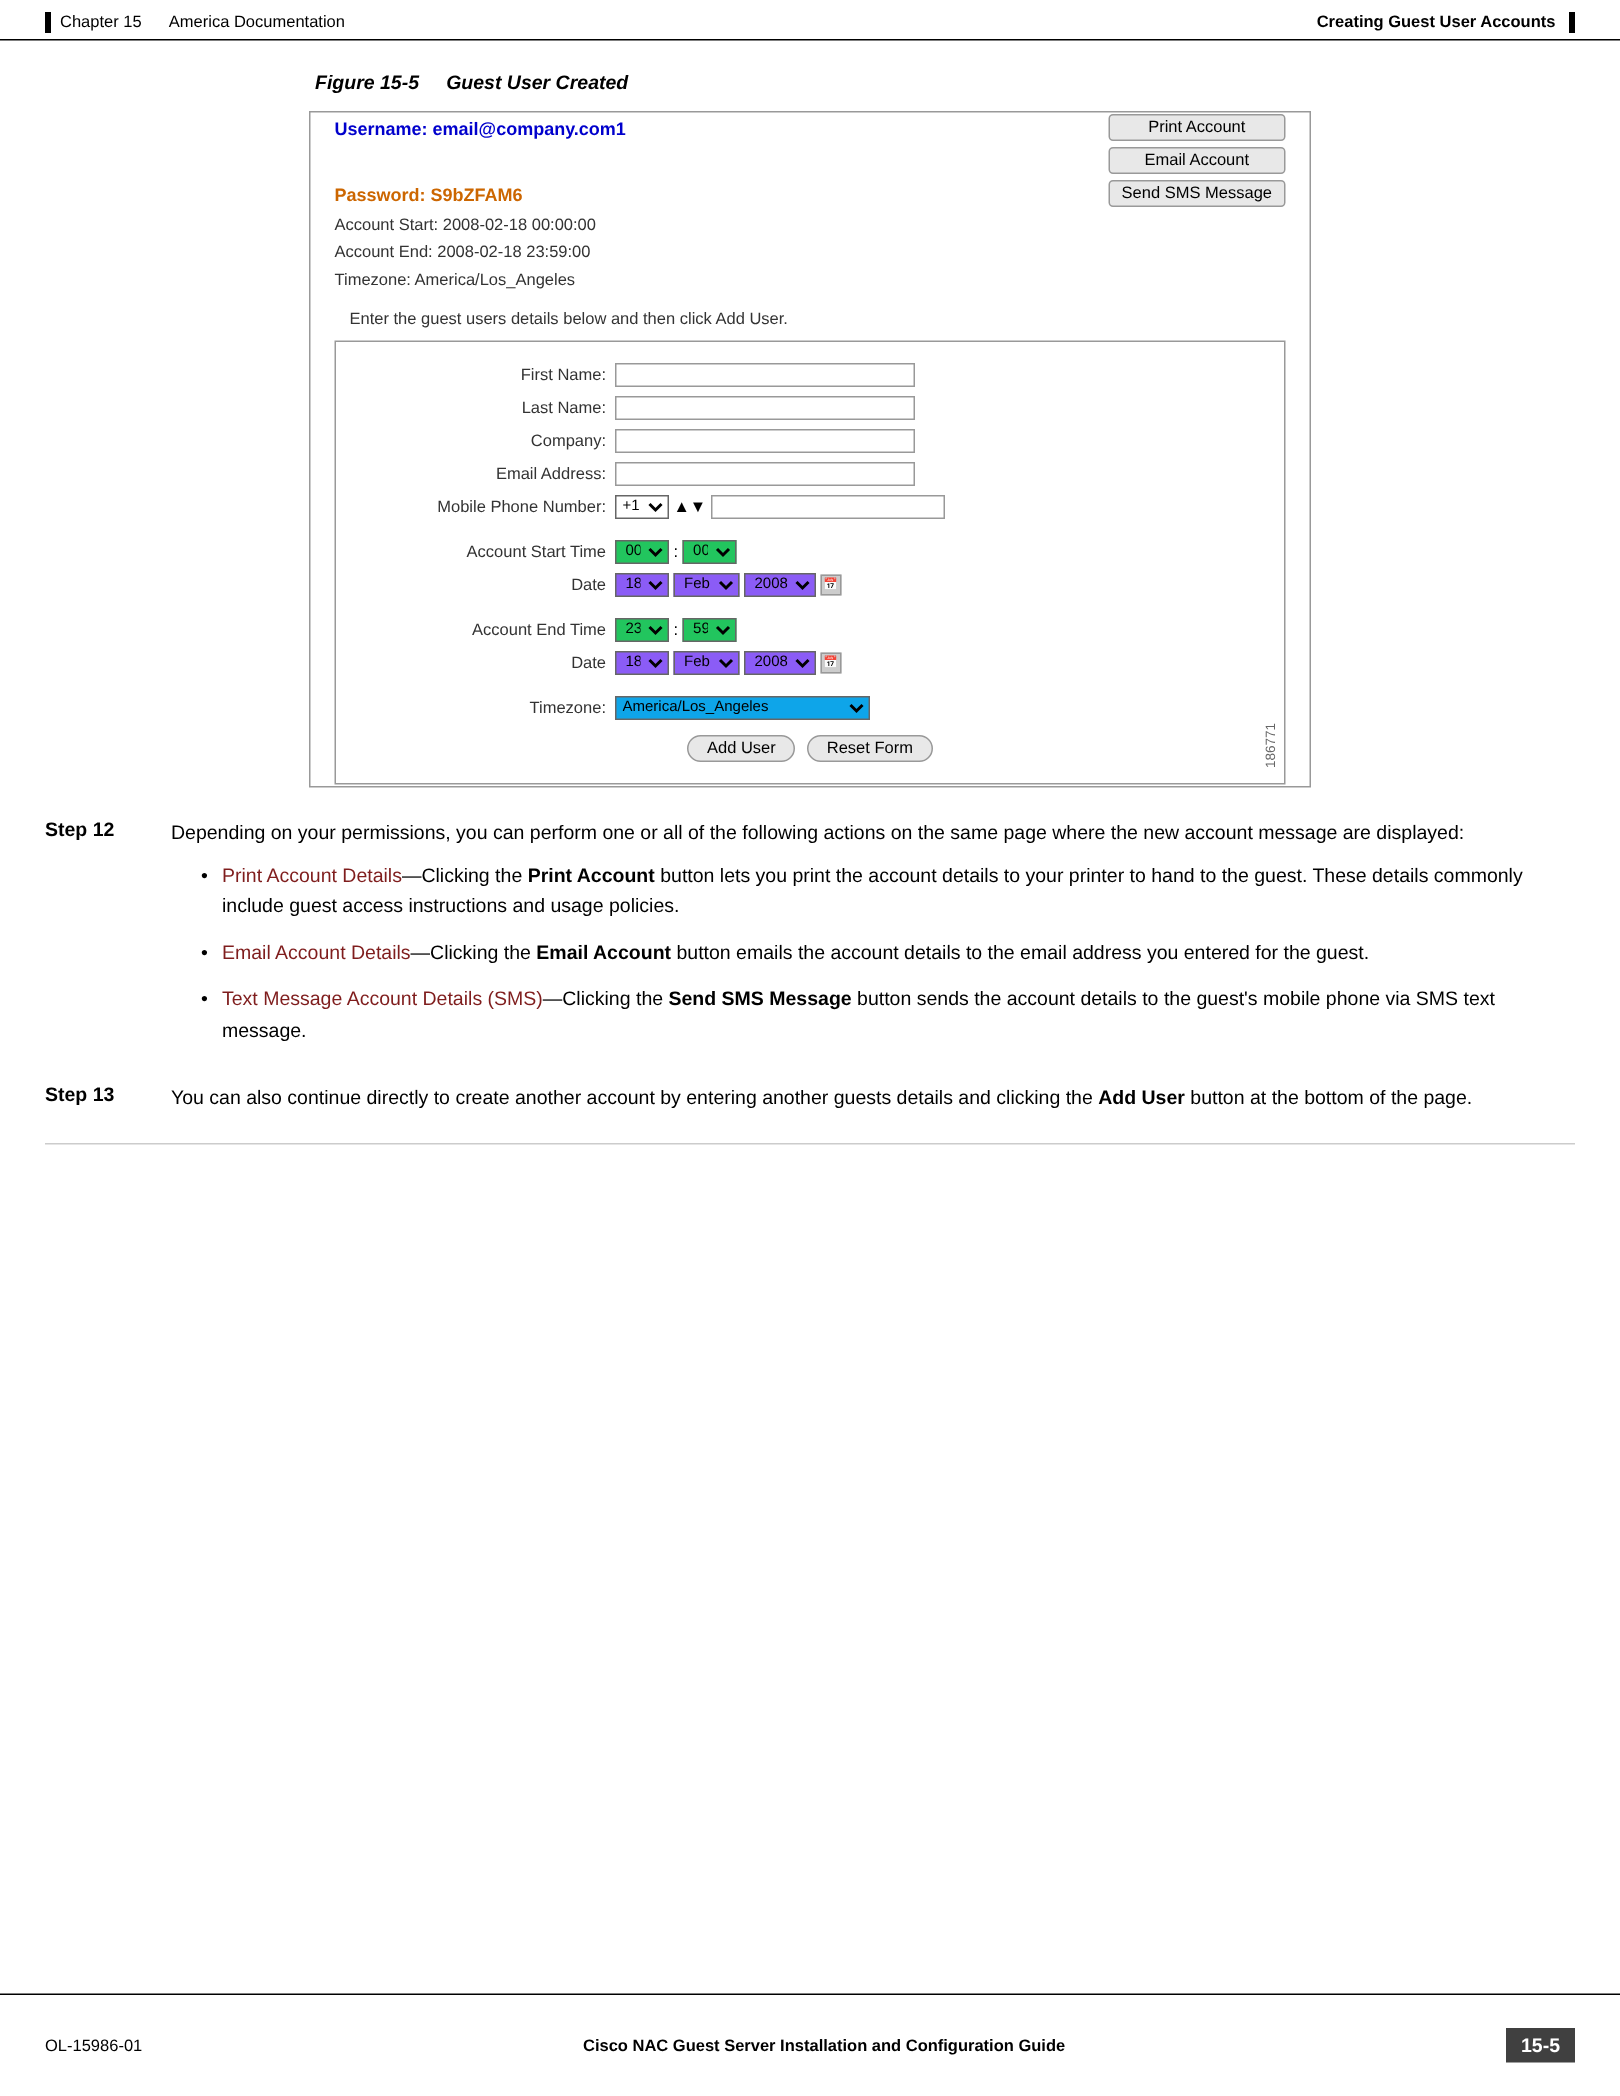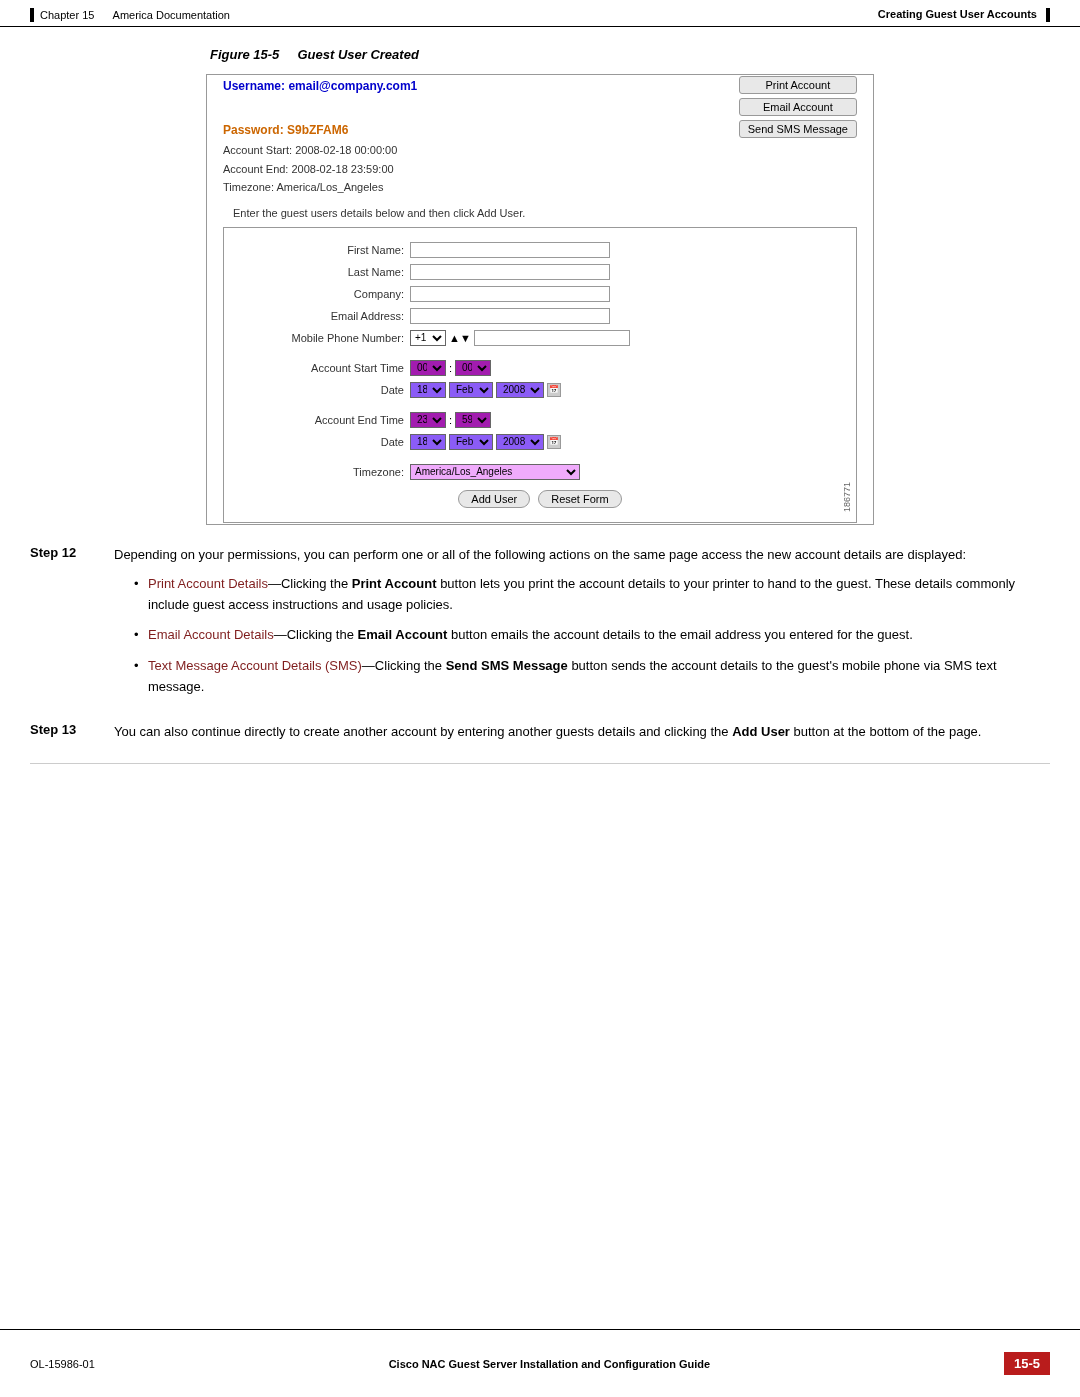--- a/index.html
+++ b/index.html
@@ -35,21 +35,21 @@
       right: 0;
       border-top: 1px solid #000;
       display: flex;
       justify-content: space-between;
       align-items: center;
       padding: 22px 30px;
       font-size: 11px;
     }
     .footer-center { text-align: center; flex: 1; font-size: 11px; font-weight: bold; }
     .page-number-box {
-      background: #b91c1c;
+      background: #404040;
       color: #fff;
       padding: 4px 10px;
       font-size: 13px;
       font-weight: bold;
     }
 
     
     .main-content {
       padding: 20px 30px 60px 30px;
     }
@@ -122,21 +122,21 @@
       width: 200px;
       font-size: 11px;
       background: #fff;
     }
     .form-spacer { height: 8px; }
 
     
     .time-group { display: flex; align-items: center; gap: 3px; }
     .time-select {
       border: 1px solid #666;
-      background: #a21caf;
+      background: #22c55e;
       font-size: 10px;
       height: 16px;
       padding: 0 2px;
       width: 36px;
     }
     .time-colon { font-size: 11px; }
     .date-select {
       border: 1px solid #666;
       background: #8b5cf6;
       font-size: 10px;
@@ -160,21 +160,21 @@
       background: #fff;
       font-size: 10px;
       height: 16px;
       width: 36px;
     }
     .phone-input { width: 156px; }
 
     
     .timezone-select {
       border: 1px solid #666;
-      background: #f0abfc;
+      background: #0ea5e9;
       font-size: 10px;
       height: 16px;
       width: 170px;
     }
 
     
     .form-buttons-row {
       display: flex;
       justify-content: center;
       gap: 8px;
@@ -406,21 +406,21 @@
       <div class="watermark">186771</div>
     </div>
 
   </div>
 
   <div class="steps-section">
 
     <div class="step-row">
       <div class="step-label">Step 12</div>
       <div class="step-content">
-        <span>Depending on your permissions, you can perform one or all of the following actions on the same page access the new account details are displayed:</span>
+        <span>Depending on your permissions, you can perform one or all of the following actions on the same page where the new account message are displayed:</span>
 
         <ul class="bullet-list">
           <li>
             <span class="link-text">Print Account Details</span><span>—Clicking the </span><span class="bold-text">Print Account</span><span> button lets you print the account details to your printer to hand to the guest. These details commonly include guest access instructions and usage policies.</span>
           </li>
           <li>
             <span class="link-text">Email Account Details</span><span>—Clicking the </span><span class="bold-text">Email Account</span><span> button emails the account details to the email address you entered for the guest.</span>
           </li>
           <li>
             <span class="link-text">Text Message Account Details (SMS)</span><span>—Clicking the </span><span class="bold-text">Send SMS Message</span><span> button sends the account details to the guest's mobile phone via SMS text message.</span>

